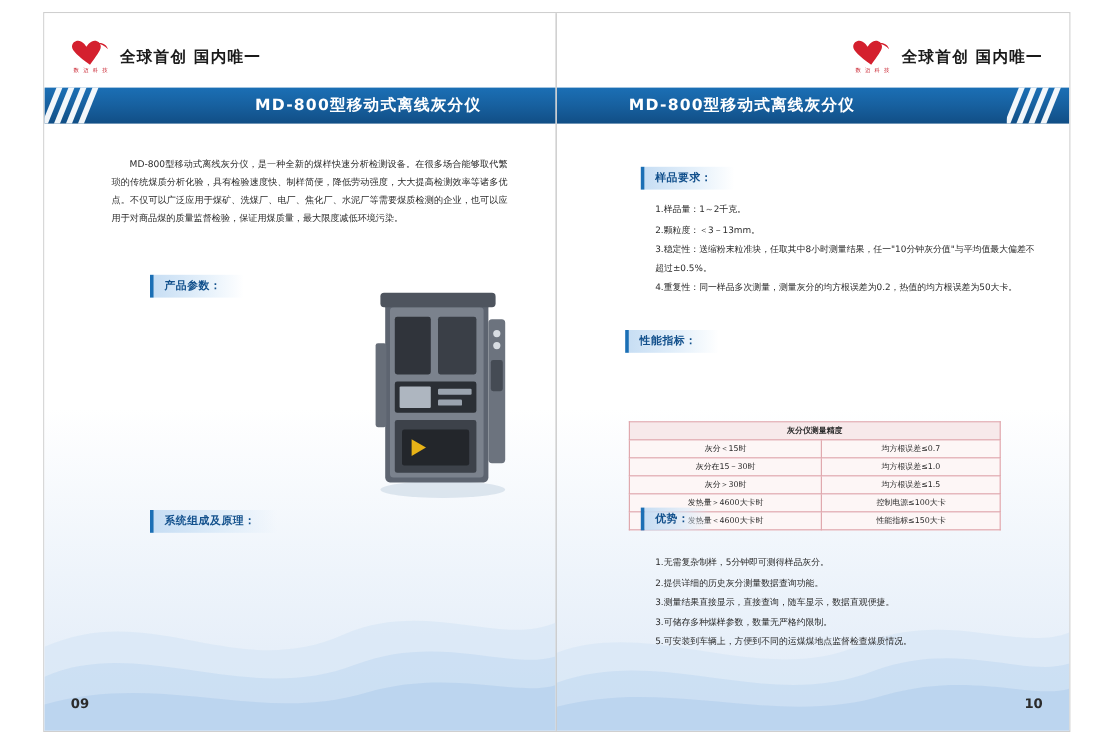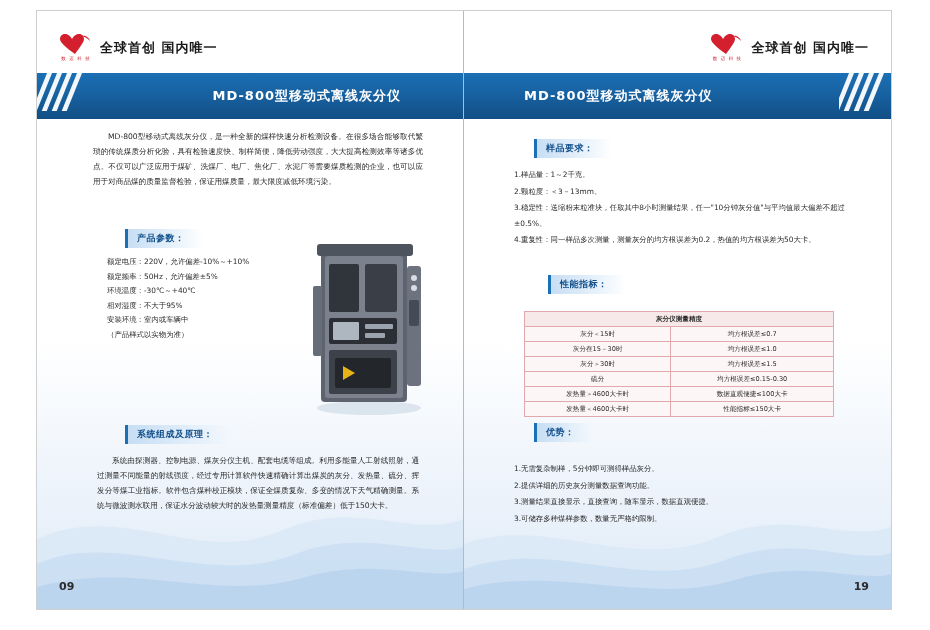--- a/index.html
+++ b/index.html
@@ -88,21 +88,21 @@
     letter-spacing: 1px;
     white-space: nowrap;
   }
 
   
   .titlebar {
     position: absolute;
     left: 0;
     top: 62px;
     width: 100%;
-    height: 46px;
+    height: 30px;
     background: linear-gradient(180deg, #1b6fb5 0%, #17609f 50%, #114e85 100%);
     display: flex;
     align-items: center;
     box-sizing: border-box;
     justify-content: center;
   }
   .titlebar .stripes {
     width: 52px;
     height: 100%;
     position: relative;
@@ -174,34 +174,35 @@
   }
 
   
   .num-list {
     position: absolute;
     font-size: 7.4px;
     line-height: 15.5px;
     color: #2b2b2b;
     width: 350px;
   }
-  .num-list div { margin-bottom: 1px; }
+  .num-list div { margin-bottom: 1px; margin-left: 32px; }
 
   
   .tbl-wrap {
     position: absolute;
     left: 60px;
     top: 300px;
     width: 310px;
   }
   table.perf {
     border-collapse: collapse;
     width: 100%;
     font-size: 6.6px;
     color: #2b2b2b;
+    margin-top: 40px;
   }
   table.perf td {
     border: 1px solid #e0a9ae;
     padding: 2.5px 4px;
     text-align: center;
     background: #fdf6f6;
     white-space: nowrap;
   }
   table.perf tr.head td {
     background: #f7e9ea;
@@ -254,28 +255,20 @@
             <i style="left:34px"></i>
         </div>
         <div class="ttl">MD-800型移动式离线灰分仪</div>
         <div class="stripes" style="visibility:hidden"></div>
       </div>
 
       <div class="para">MD-800型移动式离线灰分仪，是一种全新的煤样快速分析检测设备。在很多场合能够取代繁琐的传统煤质分析化验，具有检验速度快、制样简便，降低劳动强度，大大提高检测效率等诸多优点。不仅可以广泛应用于煤矿、洗煤厂、电厂、焦化厂、水泥厂等需要煤质检测的企业，也可以应用于对商品煤的质量监督检验，保证用煤质量，最大限度减低环境污染。</div>
 
       <div class="sec-head" style="left:48px; top:218px;">产品参数：</div>
 
-      <div class="spec-list" style="left:70px; top:244px;">
-        <div>额定电压：220V，允许偏差-10%～+10%</div>
-        <div>额定频率：50Hz，允许偏差±5%</div>
-        <div>环境温度：-30℃～+40℃</div>
-        <div>相对湿度：不大于95%</div>
-        <div>安装环境：室内或车辆中</div>
-        <div>（产品样式以实物为准）</div>
-      </div>
 
       <svg class="machine" viewBox="0 0 132 190">
         <ellipse cx="66" cy="182" rx="52" ry="7" fill="#c9d7e4" opacity=".6"></ellipse>
         <rect x="18" y="26" width="86" height="150" rx="4" fill="#5d6470"></rect>
         <rect x="22" y="30" width="78" height="142" rx="3" fill="#7b828d"></rect>
         <rect x="14" y="18" width="96" height="12" rx="3" fill="#4e545e"></rect>
         <rect x="26" y="38" width="30" height="48" rx="2" fill="#30343b"></rect>
         <rect x="62" y="38" width="32" height="48" rx="2" fill="#3a3f47"></rect>
         <rect x="26" y="92" width="68" height="26" rx="2" fill="#2b2f35"></rect>
         <rect x="30" y="96" width="26" height="18" rx="1" fill="#aeb6c0"></rect>
@@ -286,21 +279,20 @@
         <polygon points="40,140 52,147 40,154" fill="#e8b317"></polygon>
         <rect x="104" y="40" width="14" height="120" rx="3" fill="#6c737e"></rect>
         <circle cx="111" cy="52" r="3" fill="#d8dde3"></circle>
         <circle cx="111" cy="62" r="3" fill="#d8dde3"></circle>
         <rect x="106" y="74" width="10" height="26" rx="2" fill="#454b54"></rect>
         <rect x="10" y="60" width="9" height="70" rx="2" fill="#666d78"></rect>
       </svg>
 
       <div class="sec-head" style="left:48px; top:414px;">系统组成及原理：</div>
 
-      <div class="para" style="left:60px; top:442px; width:322px; text-indent:15px;">系统由探测器、控制电源、煤灰分仪主机、配套电缆等组成。利用多能量人工射线照射，通过测量不同能量的射线强度，经过专用计算软件快速精确计算出煤炭的灰分、发热量、硫分、挥发分等煤工业指标。软件包含煤种校正模块，保证全煤质复杂、多变的情况下天气精确测量。系统与微波测水联用，保证水分波动较大时的发热量测量精度（标准偏差）低于150大卡。</div>
 
       <div class="pgnum l">09</div>
     </div>
 
     <div class="page right">
 
       <svg class="waves" viewBox="0 0 428 190" preserveAspectRatio="none">
         <path d="M0,125 C80,95 170,155 255,118 C325,88 385,125 428,108 L428,190 L0,190 Z" fill="#d8e7f6" opacity=".75"></path>
         <path d="M0,150 C90,118 175,175 265,140 C335,114 392,146 428,134 L428,190 L0,190 Z" fill="#c6dcf2" opacity=".7"></path>
         <path d="M0,170 C95,145 185,188 275,160 C345,140 398,164 428,155 L428,190 L0,190 Z" fill="#b3d0ec" opacity=".65"></path>
@@ -332,62 +324,59 @@
 
       <div class="sec-head" style="left:30px; top:128px;">样品要求：</div>
 
       <div class="num-list" style="left:50px; top:156px; width:350px;">
         <div>1.样品量：1～2千克。</div>
         <div>2.颗粒度：＜3－13mm。</div>
         <div>3.稳定性：送缩粉末粒准块，任取其中8小时测量结果，任一"10分钟灰分值"与平均值最大偏差不超过±0.5%。</div>
         <div>4.重复性：同一样品多次测量，测量灰分的均方根误差为0.2，热值的均方根误差为50大卡。</div>
       </div>
 
-      <div class="sec-head" style="left:44px; top:264px;">性能指标：</div>
+      <div class="sec-head" style="left:17px; top:264px;">性能指标：</div>
 
       <div class="tbl-wrap">
         <table class="perf">
           <tbody>
               <tr class="head">
             <td colspan="2">灰分仪测量精度</td>
           </tr>
           <tr>
             <td>灰分＜15时</td>
             <td>均方根误差≤0.7</td>
           </tr>
           <tr>
             <td>灰分在15－30时</td>
             <td>均方根误差≤1.0</td>
           </tr>
           <tr>
             <td>灰分＞30时</td>
             <td>均方根误差≤1.5</td>
           </tr>
           <tr>
-            <td>硫分</td>
-            <td>均方根误差≤0.15-0.30</td>
-          </tr>
-          <tr>
             <td>发热量＞4600大卡时</td>
-            <td>数据直观便捷≤100大卡</td>
+            <td>控制电源≤100大卡</td>
           </tr>
           <tr>
             <td>发热量＜4600大卡时</td>
             <td>性能指标≤150大卡</td>
           </tr>
         </tbody>
           </table>
       </div>
 
       <div class="sec-head" style="left:30px; top:412px;">优势：</div>
 
       <div class="num-list" style="left:50px; top:450px; width:350px;">
         <div>1.无需复杂制样，5分钟即可测得样品灰分。</div>
         <div>2.提供详细的历史灰分测量数据查询功能。</div>
         <div>3.测量结果直接显示，直接查询，随车显示，数据直观便捷。</div>
         <div>3.可储存多种煤样参数，数量无严格约限制。</div>
-      </div>
-
-      <div class="pgnum r">19</div>
+        <div>5.可安装到车辆上，方便到不同的运煤煤地点监督检查煤质情况。</div>
+      </div>
+
+      <div class="pgnum r">10</div>
     </div>
 
   </div>
 </div>
 
 </body></html>

